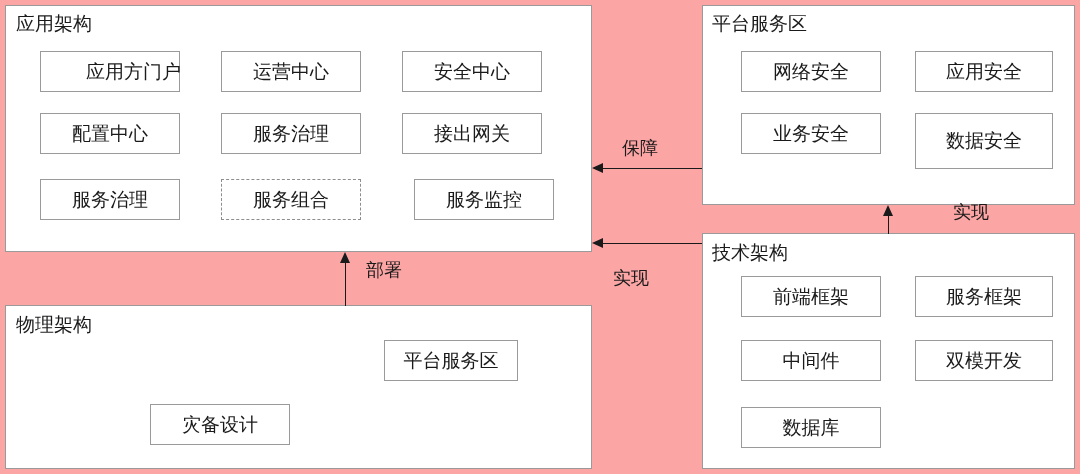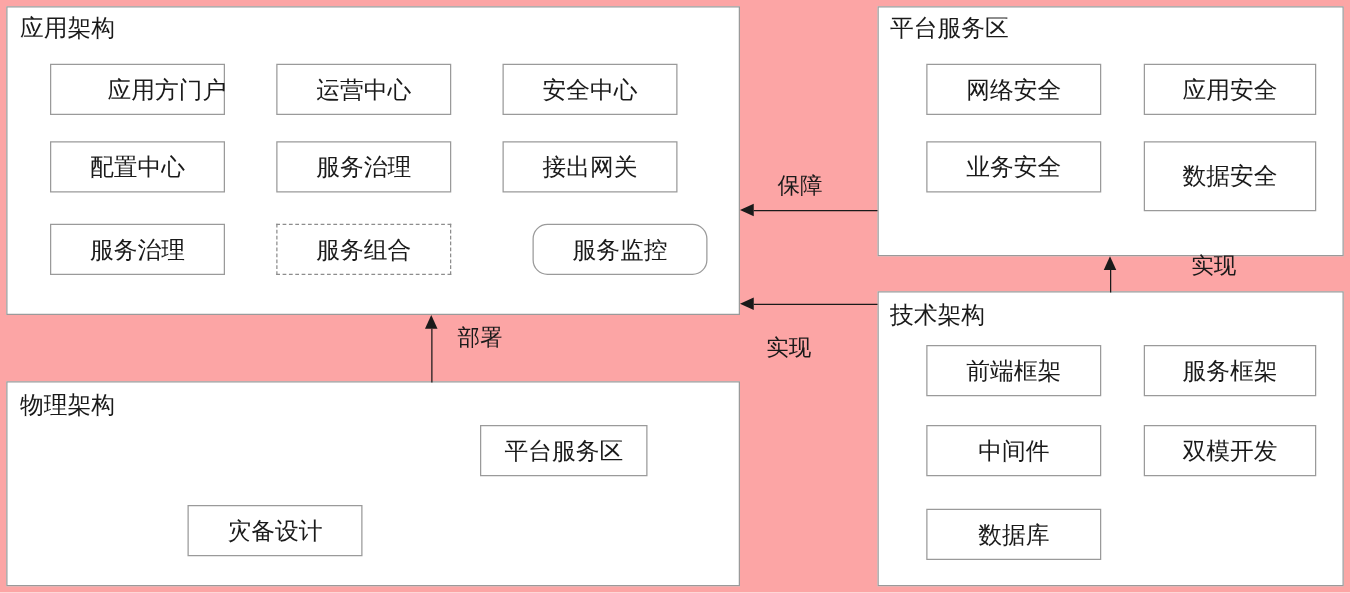--- a/index.html
+++ b/index.html
@@ -92,21 +92,21 @@
   <div class="node" style="left:40px; top:51px; width:140px; height:41px;padding-left:47px;">应用方门户</div>
   <div class="node" style="left:221px; top:51px; width:140px; height:41px;">运营中心</div>
   <div class="node" style="left:402px; top:51px; width:140px; height:41px;">安全中心</div>
 
   <div class="node" style="left:40px; top:113px; width:140px; height:41px;">配置中心</div>
   <div class="node" style="left:221px; top:113px; width:140px; height:41px;">服务治理</div>
   <div class="node" style="left:402px; top:113px; width:140px; height:41px;">接出网关</div>
 
   <div class="node" style="left:40px; top:179px; width:140px; height:41px;">服务治理</div>
   <div class="node dashed" style="left:221px; top:179px; width:140px; height:41px;">服务组合</div>
-  <div class="node" style="left:426px; top:179px; width:140px; height:41px;border-radius:12px;">服务监控</div>
+  <div class="node" style="left:414px; top:179px; width:140px; height:41px;">服务监控</div>
 
   <div class="panel" style="left:5px; top:305px; width:587px; height:164px;"></div>
   <div class="panel-title" style="left:16px; top:315px;">物理架构</div>
 
   <div class="node" style="left:384px; top:340px; width:134px; height:41px;">平台服务区</div>
   <div class="node" style="left:150px; top:404px; width:140px; height:41px;">灾备设计</div>
 
   <div class="panel" style="left:702px; top:5px; width:373px; height:200px;"></div>
   <div class="panel-title" style="left:712px; top:14px;">平台服务区</div>
 

